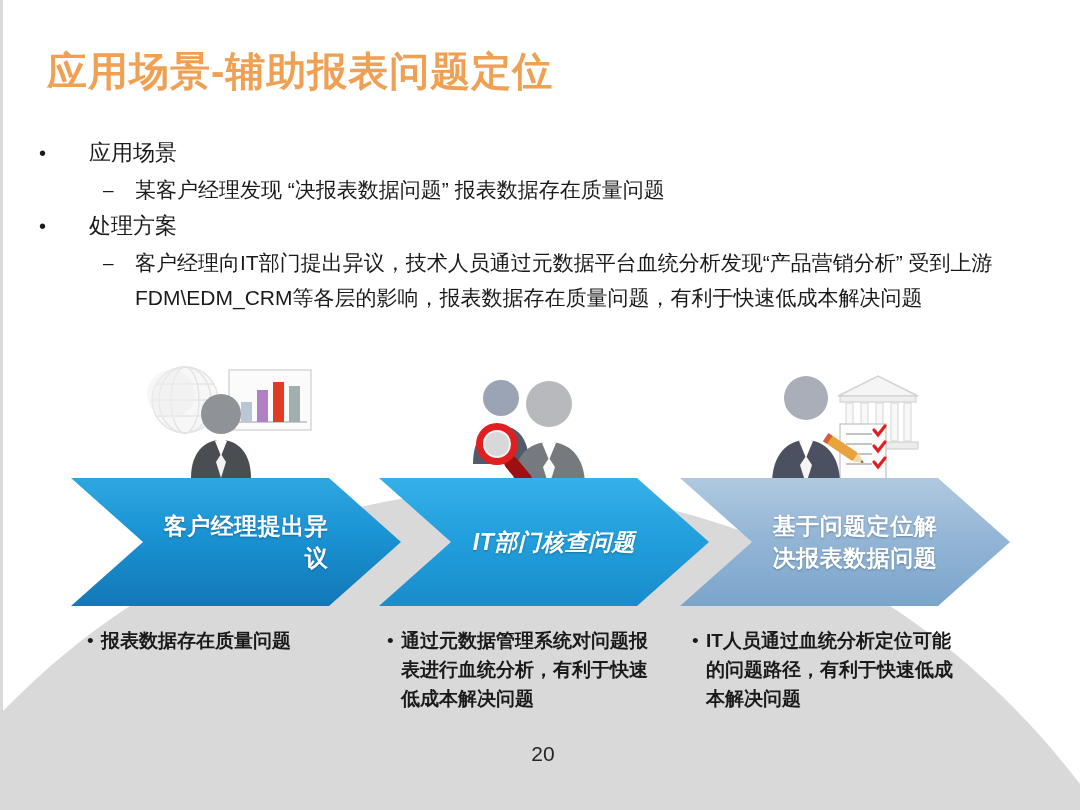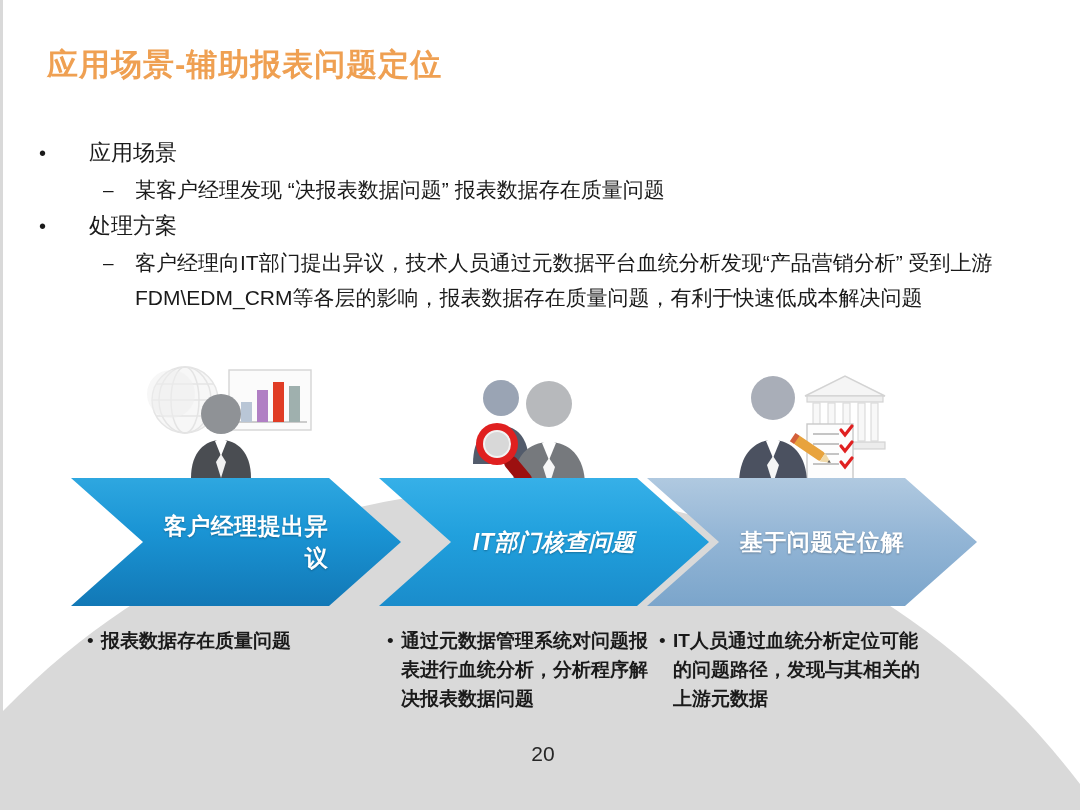--- a/index.html
+++ b/index.html
@@ -38,21 +38,21 @@
     height: 14px;
     background: #d9d9d9;
     z-index: 0;
   }
 
   
   .title {
     position: absolute;
     left: 44px;
     top: 44px;
-    font-size: 31px;
+    font-size: 40px;
     font-weight: bold;
     color: #efa052;
     letter-spacing: 1px;
     z-index: 5;
     white-space: nowrap;
   }
 
   
   .body-text {
     position: absolute;
@@ -102,21 +102,21 @@
     z-index: 5;
   }
   .step {
     position: absolute;
     top: 0;
     width: 330px;
     height: 360px;
   }
   .step.s1 { left: 68px; }
   .step.s2 { left: 376px; }
-  .step.s3 { left: 644px; }
+  .step.s3 { left: 677px; }
 
   
   .icon-wrap {
     position: relative;
     height: 118px;
     width: 100%;
   }
   .icon-box {
     position: absolute;
     width: 190px;
@@ -307,21 +307,21 @@
       </div>
 
       <div class="chev blue-b">
         <div class="chev-label">
           <span>IT部门核查问题</span>
         </div>
       </div>
 
       <div class="caption">
         <span class="dot">•</span>
-        <span class="ctxt">通过元数据管理系统对问题报表进行血统分析，分析程序解决报表数据问题</span>
+        <span class="ctxt">通过元数据管理系统对问题报表进行血统分析，有利于快速低成本解决问题</span>
       </div>
     </div>
 
     <div class="step s3">
       <div class="icon-wrap">
         <div class="icon-box">
           <svg viewBox="0 0 190 118" width="190" height="118">
 
             <g opacity="0.85">
               <polygon points="78,30 118,10 158,30" fill="#f4f4f4" stroke="#cccccc" stroke-width="1.4"></polygon>
@@ -358,26 +358,27 @@
               <polygon points="105,79.5 108,81 105,82.5" fill="#5a5a5a"></polygon>
               <rect x="62" y="76" width="5" height="10" fill="#d35f3a"></rect>
             </g>
           </svg>
         </div>
       </div>
 
       <div class="chev blue-c">
         <div class="chev-label">
           <span>基于问题定位解</span><br>
+          <span>决报表数据问题</span>
         </div>
       </div>
 
       <div class="caption">
         <span class="dot">•</span>
-        <span class="ctxt">IT人员通过血统分析定位可能的问题路径，发现与其相关的上游元数据</span>
+        <span class="ctxt">IT人员通过血统分析定位可能的问题路径，有利于快速低成本解决问题</span>
       </div>
     </div>
 
   </div>
 
   <div class="page-num">20</div>
 
 </div>
 
 </body></html>

